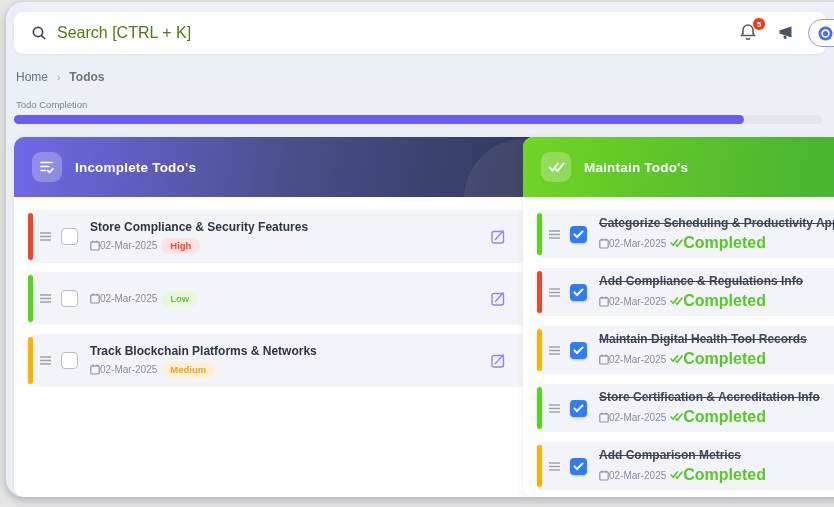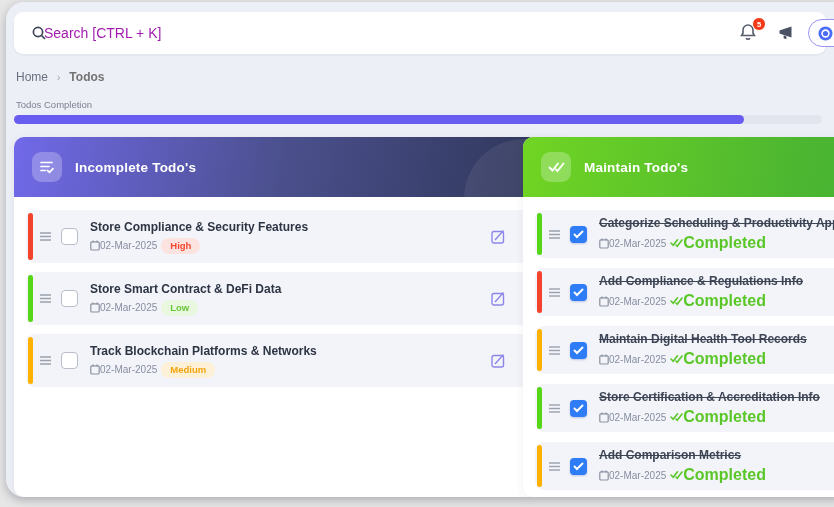--- a/index.html
+++ b/index.html
@@ -6,21 +6,21 @@
   html,body { width:834px; height:507px; overflow:hidden; }
   body { font-family:"Liberation Sans", sans-serif; background:#e6e6e6; position:relative; }
 
   .window { position:absolute; left:6px; top:2px; width:846px; height:495px;
     background:#edeff6; border-radius:18px; box-shadow:0 3px 10px rgba(20,25,50,.28); overflow:hidden; }
 
   
   .searchbar { position:absolute; left:8px; top:10px; width:812px; height:42px;
     background:#fff; border-radius:9px; box-shadow:0 1px 3px rgba(30,35,60,.06); }
   .search-icon { position:absolute; left:17px; top:13px; color:#3e4655; }
-  .search-ph { position:absolute; left:30px; top:0; line-height:42px; font-size:14px; color:#a21caf; }
+  .search-ph { position:absolute; left:43px; top:0; line-height:42px; font-size:16px; color:#4d7c0f; }
   .bell-wrap { position:absolute; right:66px; top:10px; width:22px; height:22px; cursor:pointer; }
   .bell-icon { color:#555d6c; }
   .notif-badge { position:absolute; top:-5px; right:-6px; min-width:14px; height:14px; border-radius:8px;
     background:#f23a18; color:#fff; font-size:7.5px; font-weight:bold; line-height:14px; text-align:center;
     border:1.5px solid #fff; padding:0 2px; }
   .megaphone-wrap { position:absolute; right:32px; top:12px; }
   .currency-btn { position:absolute; left:794px; top:7px; width:42px; height:28px; border-radius:14px;
     border:1.5px solid #9a93ef; background:#fdfdff; display:flex; align-items:center; padding-left:8px; }
 
   
@@ -112,21 +112,21 @@
       </svg>
     </span>
   </div>
 
   <div class="breadcrumb">
     <span class="bc-home">Home</span>
     <span class="bc-sep">›</span>
     <span class="bc-cur">Todos</span>
   </div>
 
-  <div class="prog-label">Todos Completion</div>
+  <div class="prog-label">Todo Completion</div>
   <div class="prog-track">
     <div class="prog-fill" style="width: 90.3%; background: rgb(105, 92, 241);"></div>
   </div>
 
   <div class="panel incomplete">
     <div class="panel-header">
       <span class="deco-circle deco-c1"></span>
       <span class="deco-circle deco-c2"></span>
       <span class="hdr-icon-box">
         <svg width="16" height="16" viewBox="0 0 16 16" fill="none" stroke="#fff" stroke-width="1.7" stroke-linecap="round">
@@ -189,21 +189,20 @@
         <span class="accent" style="background: rgb(85, 215, 23);"></span>
         <span class="drag">
           <svg width="11" height="9" viewBox="0 0 11 9" stroke="currentColor" stroke-width="1.4">
               <line x1="0" y1="1" x2="11" y2="1"></line>
               <line x1="0" y1="4.5" x2="11" y2="4.5"></line>
               <line x1="0" y1="8" x2="11" y2="8"></line>
             </svg>
         </span>
         <span class="cbx unchecked"></span>
         <div class="todo-main">
-          <div class="todo-title">Store Smart Contract &amp; DeFi Data</div>
           <div class="todo-meta">
             <span class="cal-icon">
                 <svg width="10" height="11" viewBox="0 0 10 11" fill="none" stroke="currentColor" stroke-width="1.2">
                   <rect x="0.8" y="1.8" width="8.4" height="8.2" rx="1"></rect>
                   <line x1="3" y1="0.5" x2="3" y2="2.5"></line>
                   <line x1="7" y1="0.5" x2="7" y2="2.5"></line>
                 </svg>
               </span>
             <span class="todo-date">02-Mar-2025</span>
             <span class="prio-badge" style="color: rgb(103, 199, 58); background: rgb(232, 247, 222);">Low</span>

